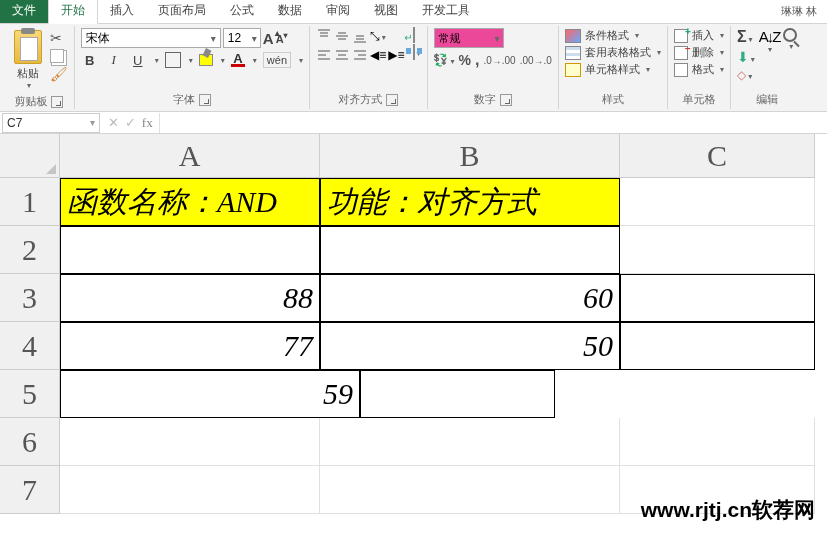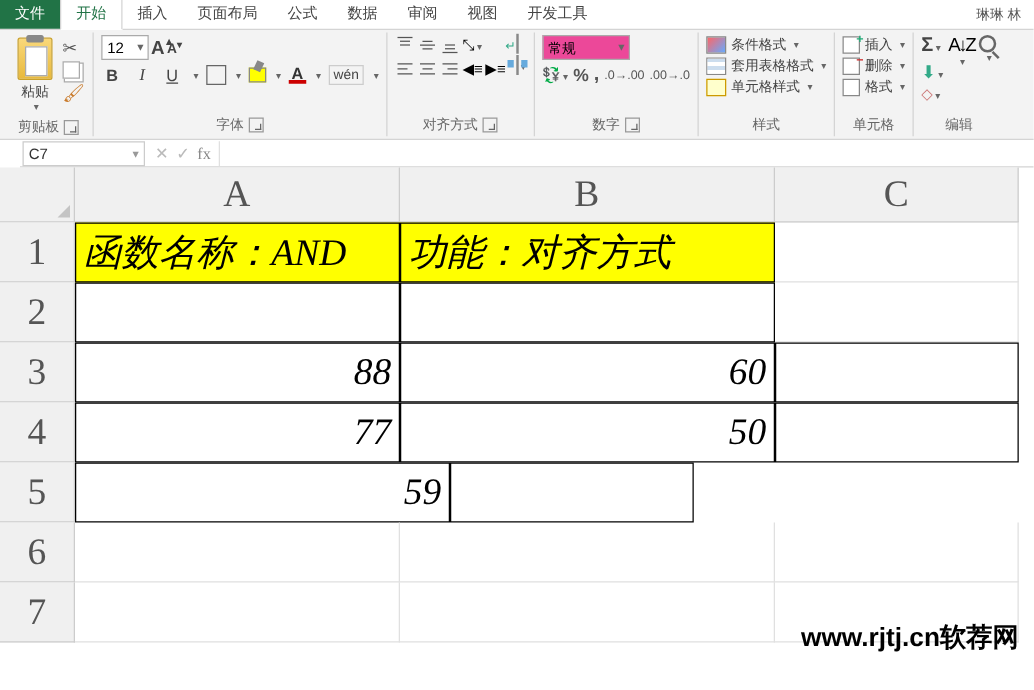--- a/index.html
+++ b/index.html
@@ -99,21 +99,21 @@
 .sigma { font-size: 16px; color: #444; font-weight: bold; }
 .fill-down { font-size: 14px; color: #3a8; }
 .clear-icon { font-size: 12px; color: #c77; }
 .sort-btn { display: flex; flex-direction: column; align-items: center; font-size: 11px; }
 .sort-icon { font-size: 15px; letter-spacing: -2px; }
 .find-btn { display: flex; flex-direction: column; align-items: center; font-size: 11px; }
 .mag { width: 14px; height: 14px; border: 2px solid #666; border-radius: 50%; position: relative; }
 .mag::after { content: ""; position: absolute; right: -5px; bottom: -5px; width: 7px; height: 2px; background: #666; transform: rotate(45deg); }
 
 
-.fbar-row { display: flex; align-items: center; border-bottom: 1px solid #d4d4d4; height: 22px; background: #fff; margin-left: 16px; }
+.fbar-row { display: flex; align-items: center; border-bottom: 1px solid #d4d4d4; height: 22px; background: #fff; }
 .name-box { width: 98px; height: 20px; border: 1px solid #ccc; margin: 0 2px; padding: 0 4px; display: flex; align-items: center; font-size: 12px; color: #333; position: relative; }
 .name-box::after { content: "▾"; position: absolute; right: 4px; color: #999; font-size: 10px; }
 .fx-controls { display: flex; align-items: center; gap: 6px; padding: 0 6px; color: #bbb; }
 .fx-x { font-size: 13px; }
 .fx-check { font-size: 13px; }
 .fx-label { font-family: serif; font-size: 13px; color: #888; }
 .formula-input { flex: 1; height: 20px; border-left: 1px solid #e0e0e0; padding: 0 6px; }
 
 
 .grid-area { position: relative; background: #fff; }
@@ -167,20 +167,21 @@
     <div class="group-label">
         <span>剪贴板</span>
         <span class="launcher"></span>
       </div>
   </div>
 
   <div class="group">
     <div class="group-content">
       <div class="font-rows">
         <div class="font-row1">
+          <div class="font-name-box">宋体</div>
           <div class="font-size-box">12</div>
           <span class="aa-big">A<sup>▴</sup></span>
           <span class="aa-small">A<sup>▾</sup></span>
         </div>
         <div class="font-row2">
           <span class="fmt-btn bold">B</span>
           <span class="fmt-btn italic">I</span>
           <span class="fmt-btn underline">U</span>
           <span class="dd">▾</span>
           <span class="border-btn"></span>

